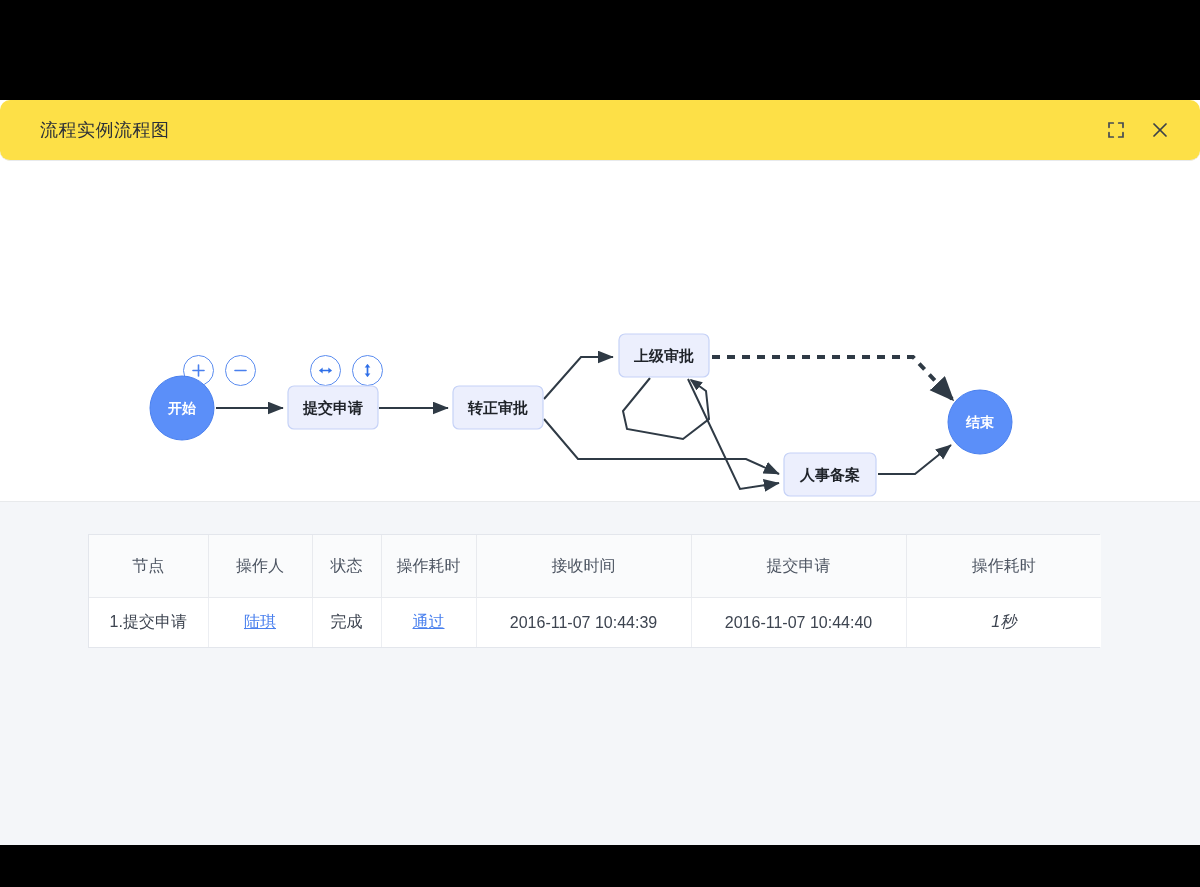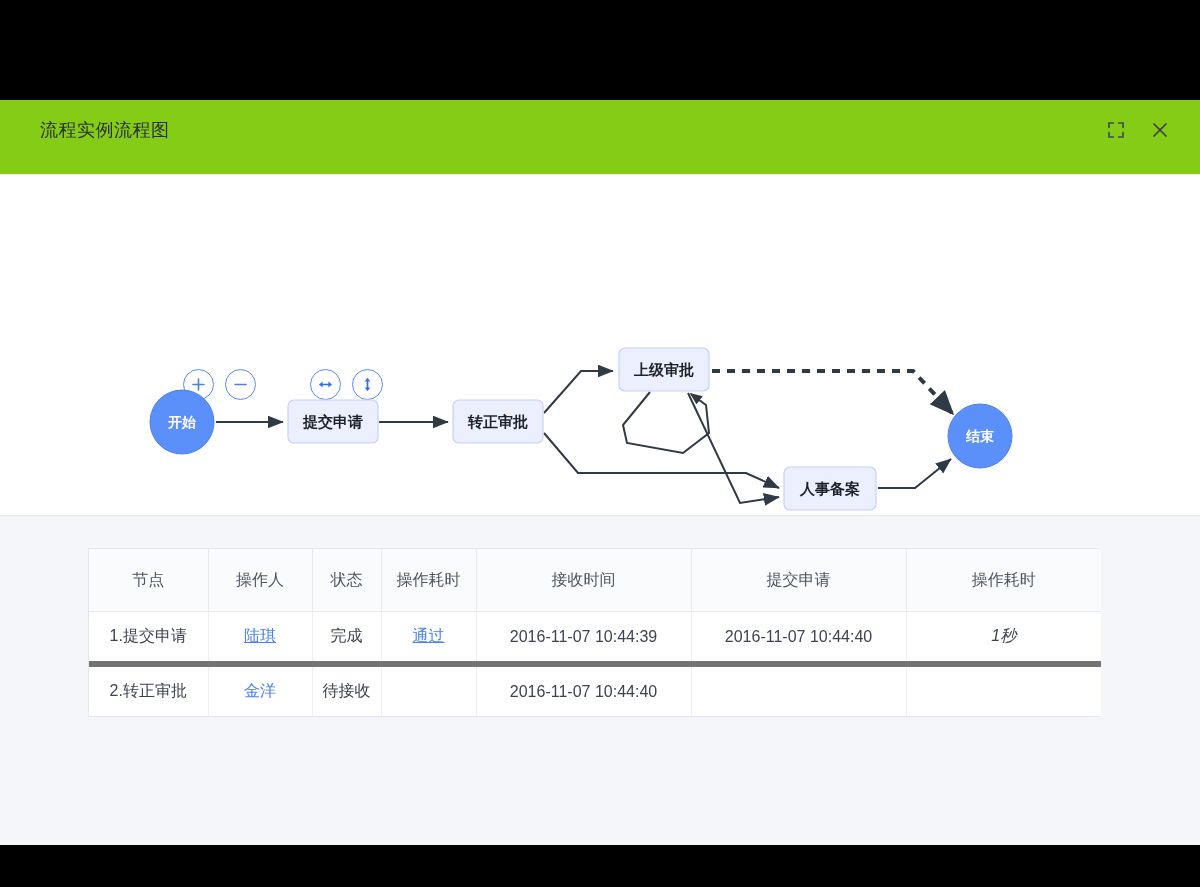--- a/index.html
+++ b/index.html
@@ -25,24 +25,25 @@
     left: 0;
     top: 100px;
     width: 1200px;
     height: 745px;
     background: #ffffff;
     box-sizing: border-box;
   }
 
   .dialog-header {
     position: relative;
-    height: 75px;
-    background: #84cc16;
+    height: 61px;
+    background: #fde047;
     border-bottom: 1px solid #e8eaec;
     box-sizing: border-box;
+    border-radius: 10px;
   }
 
   .dialog-title {
     position: absolute;
     left: 40px;
     top: 18px;
     font-size: 18px;
     color: #2c3038;
     letter-spacing: 0.5px;
     white-space: nowrap;
@@ -158,21 +159,21 @@
     border-bottom: 1px solid #e8eaee;
     vertical-align: middle;
   }
   table.flow-table th:last-child { border-right: none; }
 
   table.flow-table td {
     font-size: 16px;
     color: #3d4450;
     height: 47px;
     border-right: 1px solid #eceef2;
-    border-bottom: 6px solid #737373;
+    border-bottom: 1px solid #737373;
     text-align: center;
     vertical-align: middle;
     white-space: nowrap;
   }
   table.flow-table td:last-child { border-right: none; font-style: italic; }
   table.flow-table tr:last-child td { border-bottom: none; }
 
   .cell-link {
     color: #4a80ee;
     text-decoration: underline;
@@ -350,29 +351,20 @@
           <tbody>
             <tr>
               <td>1.提交申请</td>
               <td><span class="cell-link">陆琪</span></td>
               <td>完成</td>
               <td><span class="cell-link">通过</span></td>
               <td>2016-11-07 10:44:39</td>
               <td>2016-11-07 10:44:40</td>
               <td>1秒</td>
             </tr>
-            <tr>
-              <td>2.转正审批</td>
-              <td><span class="cell-link plain">金洋</span></td>
-              <td>待接收</td>
-              <td></td>
-              <td>2016-11-07 10:44:40</td>
-              <td></td>
-              <td></td>
-            </tr>
           </tbody>
         </table>
       </div>
     </div>
 
   </div>
 
   <div class="bottombar"></div>
 </div>
 

